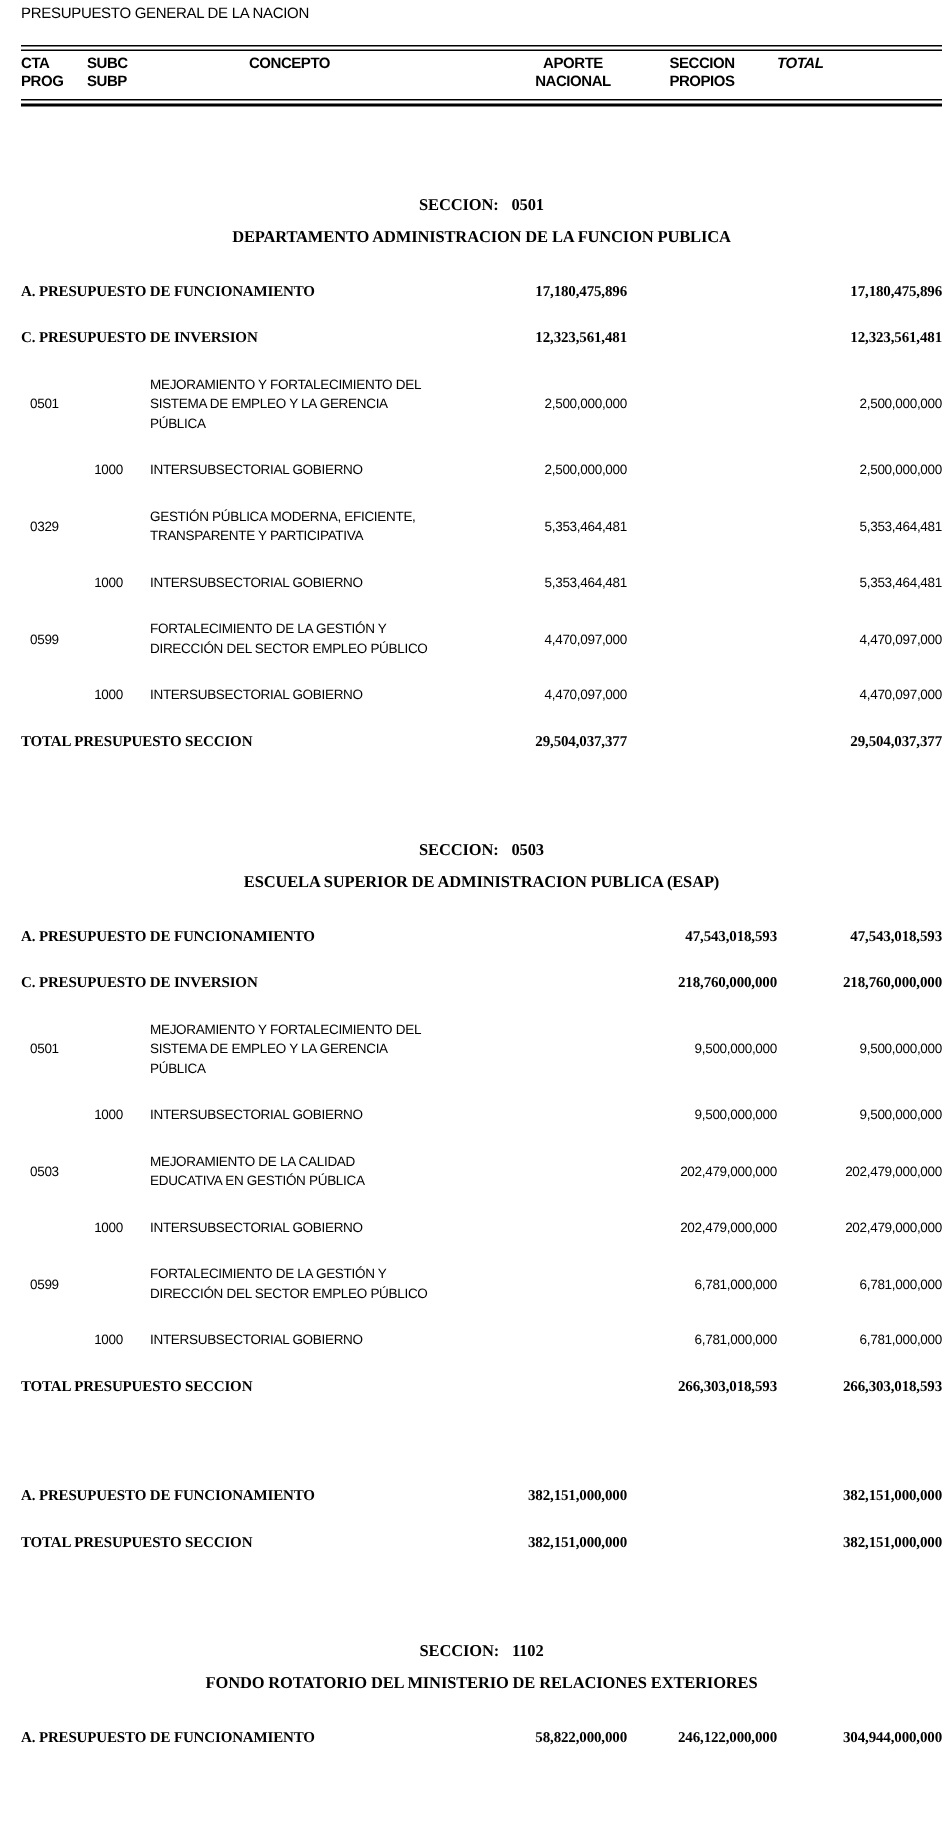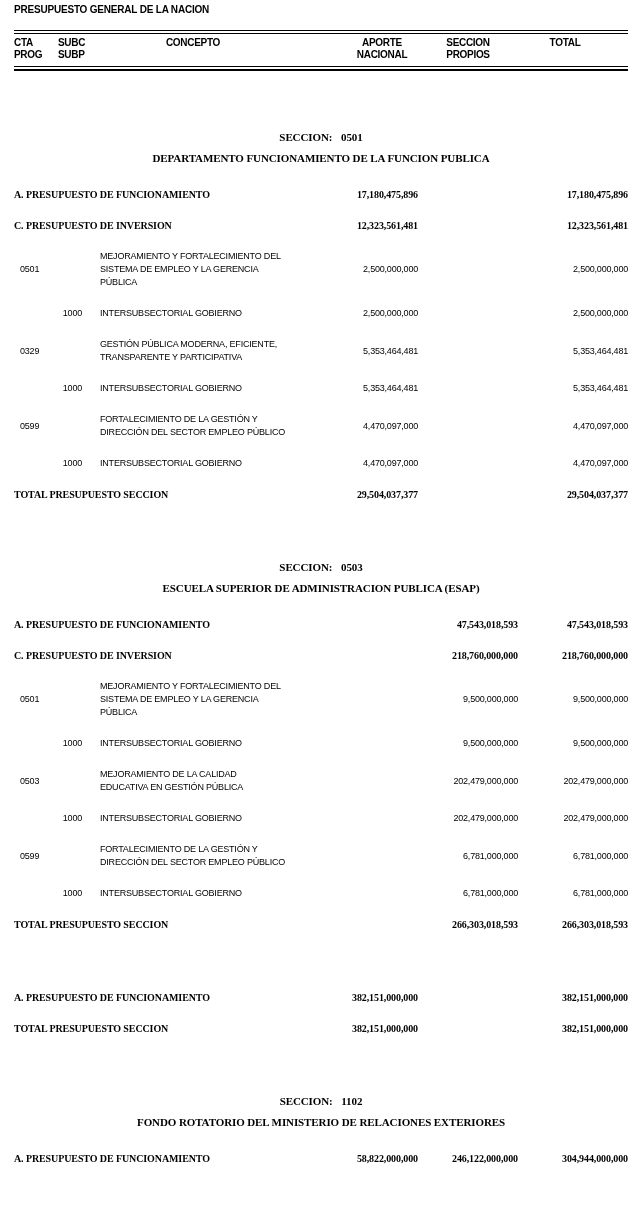--- a/index.html
+++ b/index.html
@@ -7,39 +7,39 @@
     position:relative;
     width:633px;height:1228px;
     background:#ffffff;color:#000;
     box-sizing:border-box;
     padding:4px 5px 0 14px;
     overflow:hidden;
     font-family:"Liberation Sans",sans-serif;
   }
   .doc-title{
     font-size:10px;line-height:12px;letter-spacing:-0.2px;
-    font-weight:bold;
+    font-weight:normal;
     margin:0 0 14px 0;
   }
   
   .rule{height:2px;border-top:1px solid #000;border-bottom:1px solid #000;}
   .rule.thick{border-bottom-width:2px;height:2px;}
   
   .grid{
     display:grid;
     grid-template-columns:44px 42px 246px 72px 100px 1fr;
     align-items:center;
   }
   .thead .grid{padding:3px 0 5px 0;align-items:start;}
   .th{
     font-size:10px;line-height:12px;letter-spacing:-0.3px;
     white-space:pre-line;font-weight:bold;
   }
   .th.c{text-align:center;}
-  .th.r{text-align:center;padding-right:16px;}
+  .th.r{text-align:left;padding-right:16px;font-style:italic;}
   .th.concepto{padding-right:60px;}
   
   .section{margin-top:60px;}
   .section + .section{}
   .section-title,.section-name{
     text-align:center;
     font-family:"Liberation Serif",serif;font-weight:bold;
     font-size:11px;line-height:12px;letter-spacing:-0.1px;
   }
   .section-title{margin-bottom:9px;}
@@ -81,21 +81,21 @@
     </div>
     <div class="rule thick"></div>
   </div>
 
   <div>
     <div class="section">
       <div class="section-title">
         <span>SECCION:</span>
         <span style="margin-left:6px;">0501</span>
       </div>
-      <div class="section-name">DEPARTAMENTO FUNCIONAMIENTO DE LA FUNCION PUBLICA</div>
+      <div class="section-name">DEPARTAMENTO ADMINISTRACION DE LA FUNCION PUBLICA</div>
       <div>
           <div class="row grid summary">
             <div class="cell label-span">A.  PRESUPUESTO DE FUNCIONAMIENTO</div>
             <div class="cell num aporte">17,180,475,896</div>
             <div class="cell num recursos"></div>
             <div class="cell num total">17,180,475,896</div>
           </div>
           <div class="row grid summary">
             <div class="cell label-span">C.  PRESUPUESTO DE INVERSION</div>
             <div class="cell num aporte">12,323,561,481</div>

